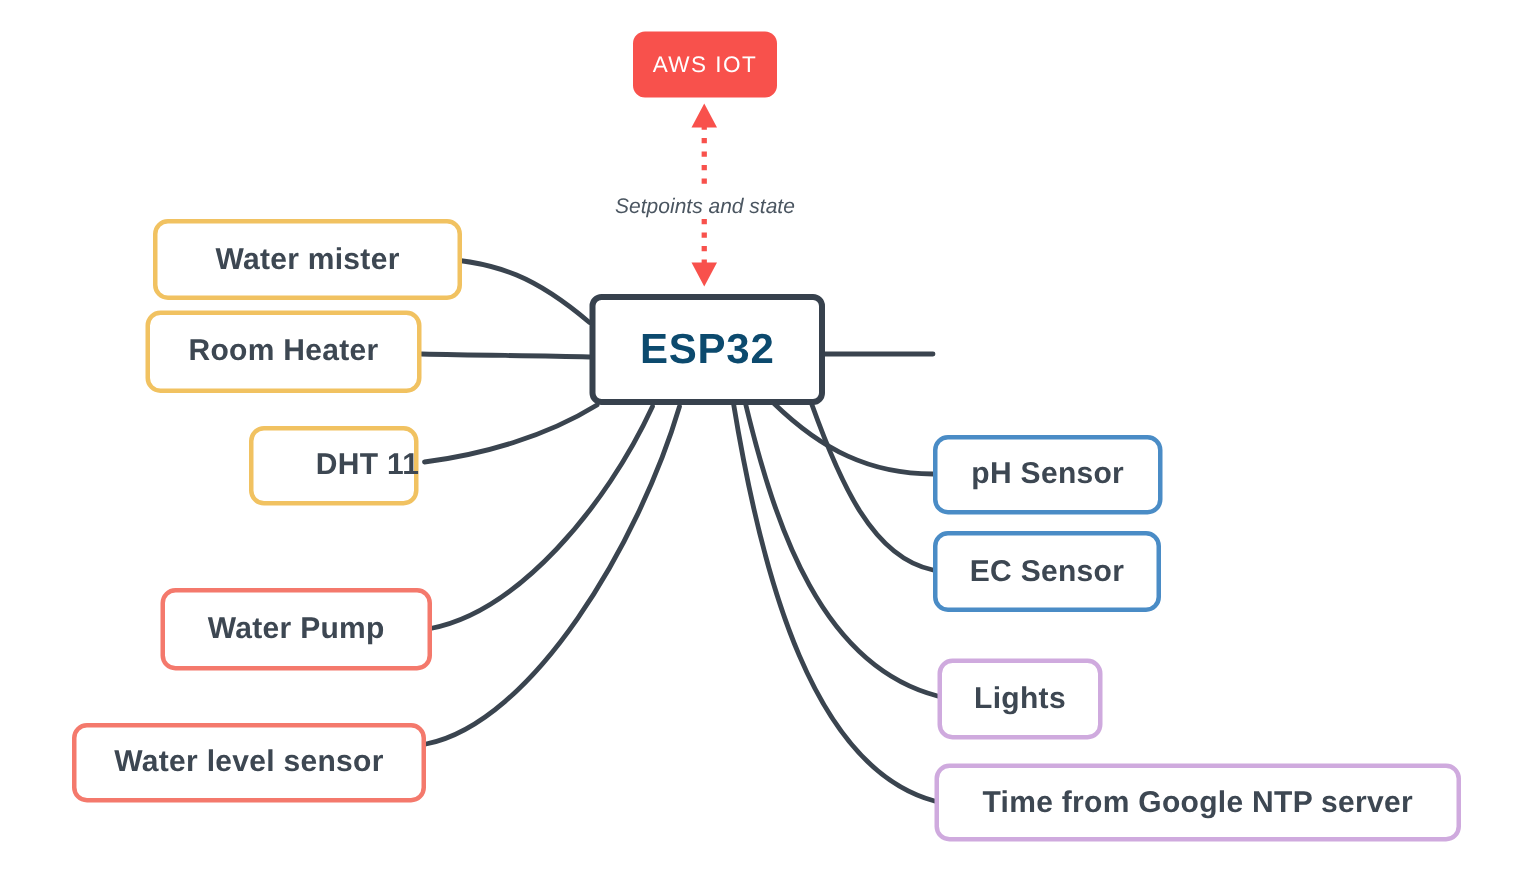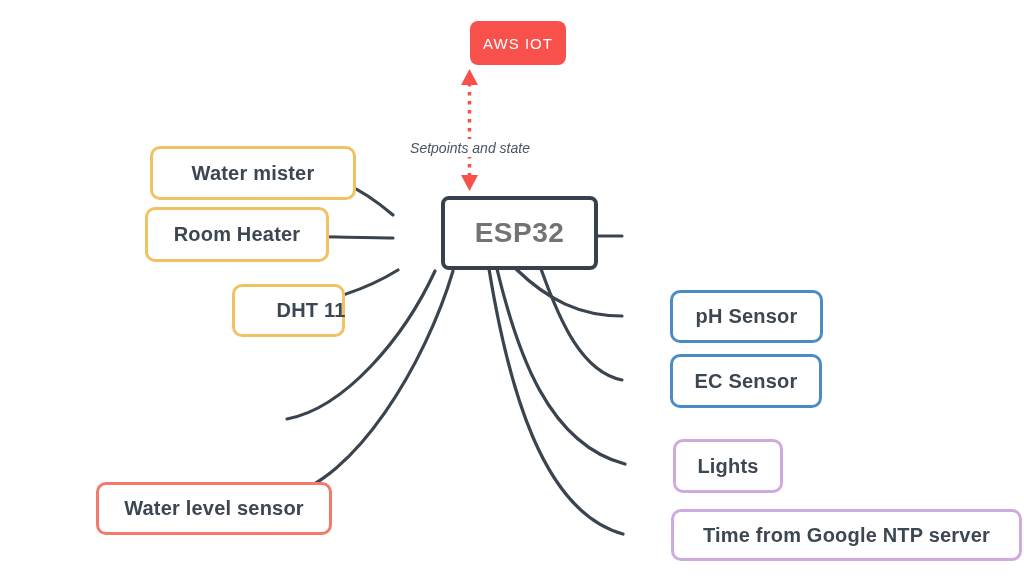--- a/index.html
+++ b/index.html
@@ -15,32 +15,31 @@
     position:absolute;
     box-sizing:border-box;
     background:#ffffff;
     border:3.5px solid #cccccc;
     border-radius:10px;
     display:flex;align-items:center;justify-content:center;
     font-size:20px;font-weight:700;
     color:#3d4752;
     letter-spacing:0.2px;
     white-space:nowrap;
-    margin-left:48px;
   }
   .node.yellow{border-color:#f1c261;}
   .node.salmon{border-color:#f4796c;}
   .node.blue{border-color:#4a8cc6;}
   .node.purple{border-color:#cfaade;}
   .node.center{
     border-color:#37414d;
     border-width:4px;
     font-size:28px;
     font-weight:800;
-    color:#737373;
+    color:#0c4a6e;
     letter-spacing:0.5px;
     border-radius:8px;
   }
   .node.cloud{
     background:#f8514c;
     border:none;
     border-radius:8px;
     color:#ffffff;
     font-size:15px;
     font-weight:500;
@@ -80,38 +79,41 @@
       <line x1="469.5" y1="83" x2="469.5" y2="177" stroke="#f8514c" stroke-width="3.5" stroke-dasharray="3.5 5.5"></line>
       <polygon points="469.5,69 461,85 478,85" fill="#f8514c"></polygon>
       <polygon points="469.5,191 461,175 478,175" fill="#f8514c"></polygon>
     </g>
   </svg>
 
   <div class="node cloud" style="left:422px;top:21px;width:96px;height:44px;">
     <span>AWS IOT</span>
   </div>
 
-  <div class="edge-label" style="left:470px;top:148px;text-align:right;">Setpoints and state</div>
+  <div class="edge-label" style="left:470px;top:137px;text-align:right;">Setpoints and state</div>
 
   <div class="node center" style="left:393px;top:196px;width:157px;height:74px;">
     <span>ESP32</span>
   </div>
 
   <div class="node yellow" style="left:102px;top:146px;width:206px;height:54px;">
     <span>Water mister</span>
   </div>
 
   <div class="node yellow" style="left:97px;top:207px;width:184px;height:55px;">
     <span>Room Heater</span>
   </div>
 
-  <div class="node yellow" style="left:184px;top:284px;width:113px;height:53px;padding-left:45px;">
+  <div class="node yellow" style="left:166px;top:284px;width:113px;height:53px;padding-left:45px;">
     <span>DHT 11</span>
   </div>
 
+  <div class="node salmon" style="left:107px;top:392px;width:181px;height:55px;">
+    <span>Water Pump</span>
+  </div>
 
   <div class="node salmon" style="left:48px;top:482px;width:236px;height:53px;">
     <span>Water level sensor</span>
   </div>
 
 
   <div class="node blue" style="left:622px;top:290px;width:153px;height:53px;">
     <span>pH Sensor</span>
   </div>
 

